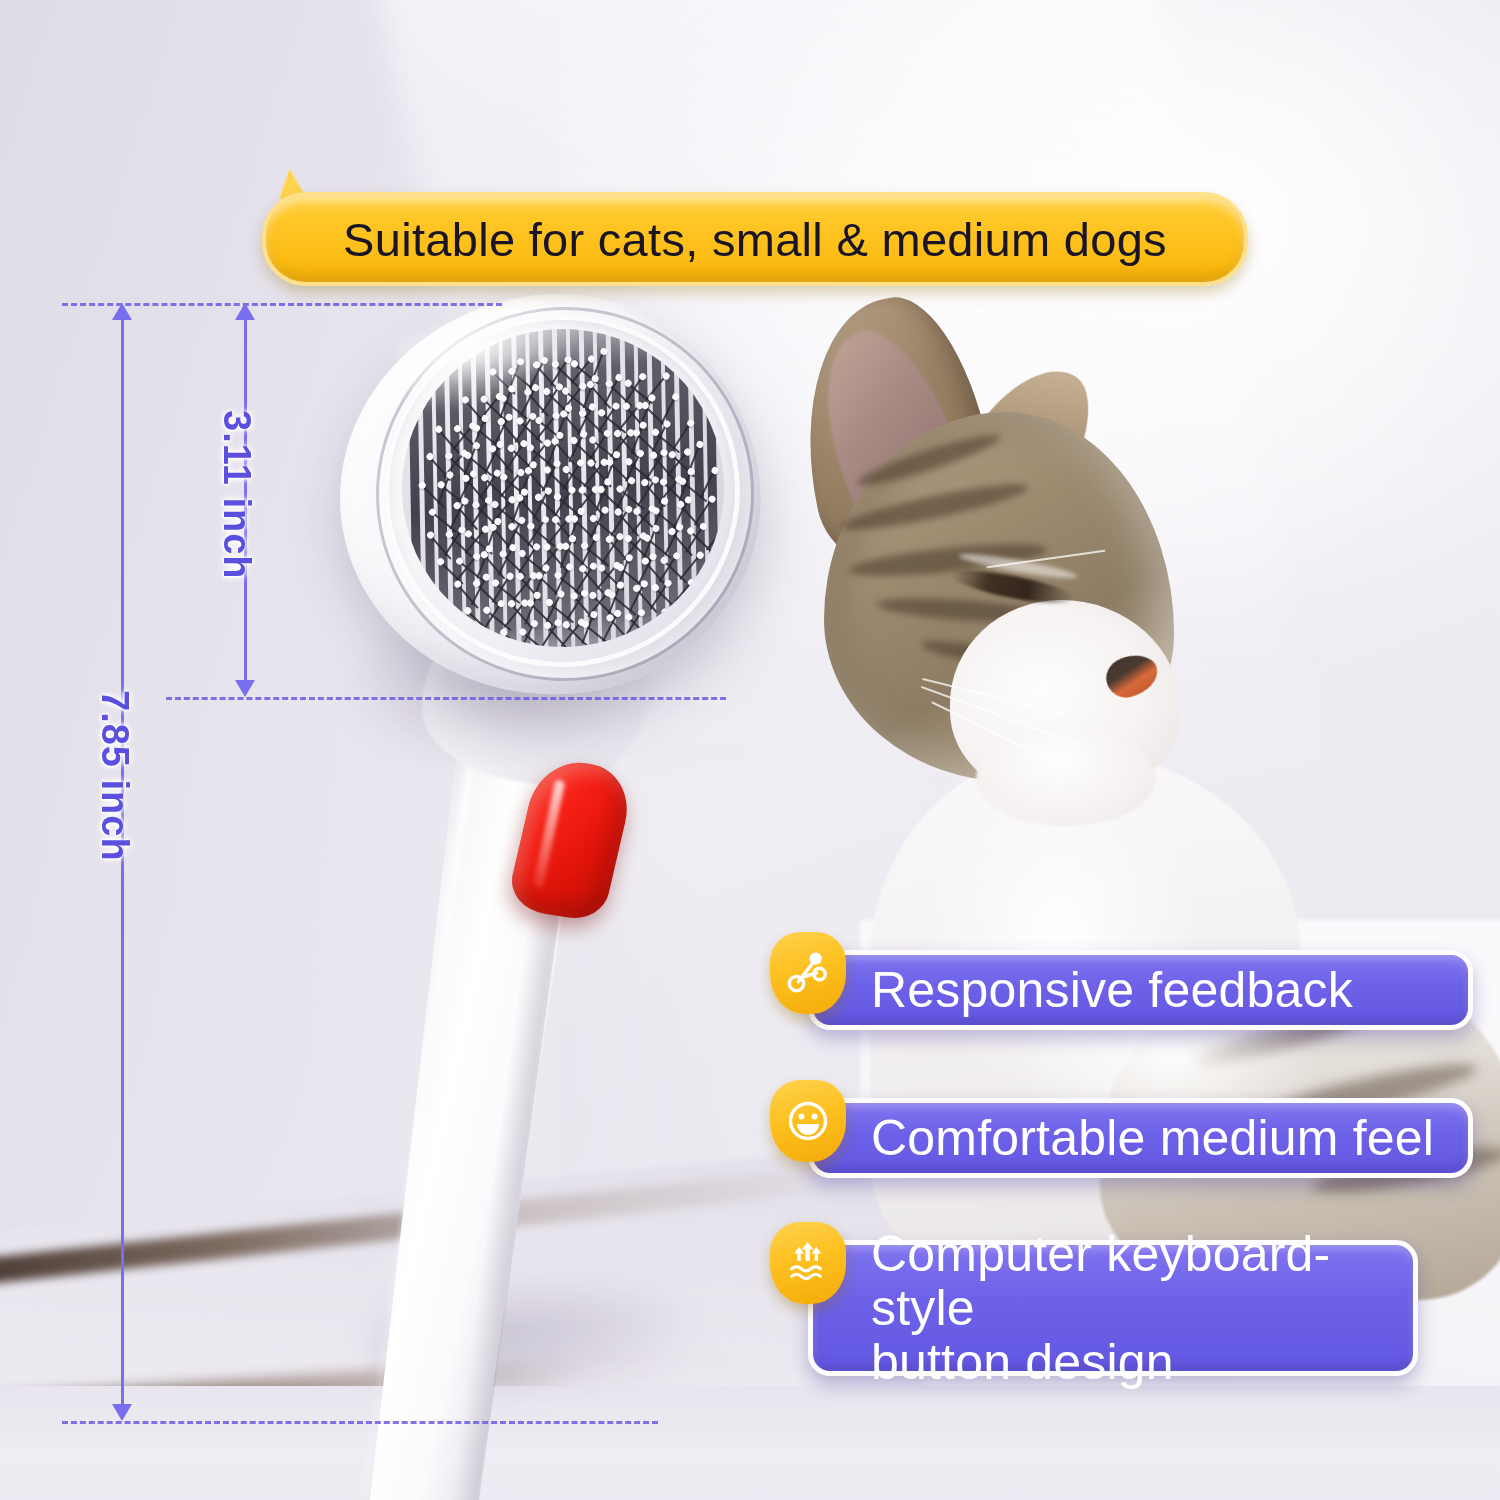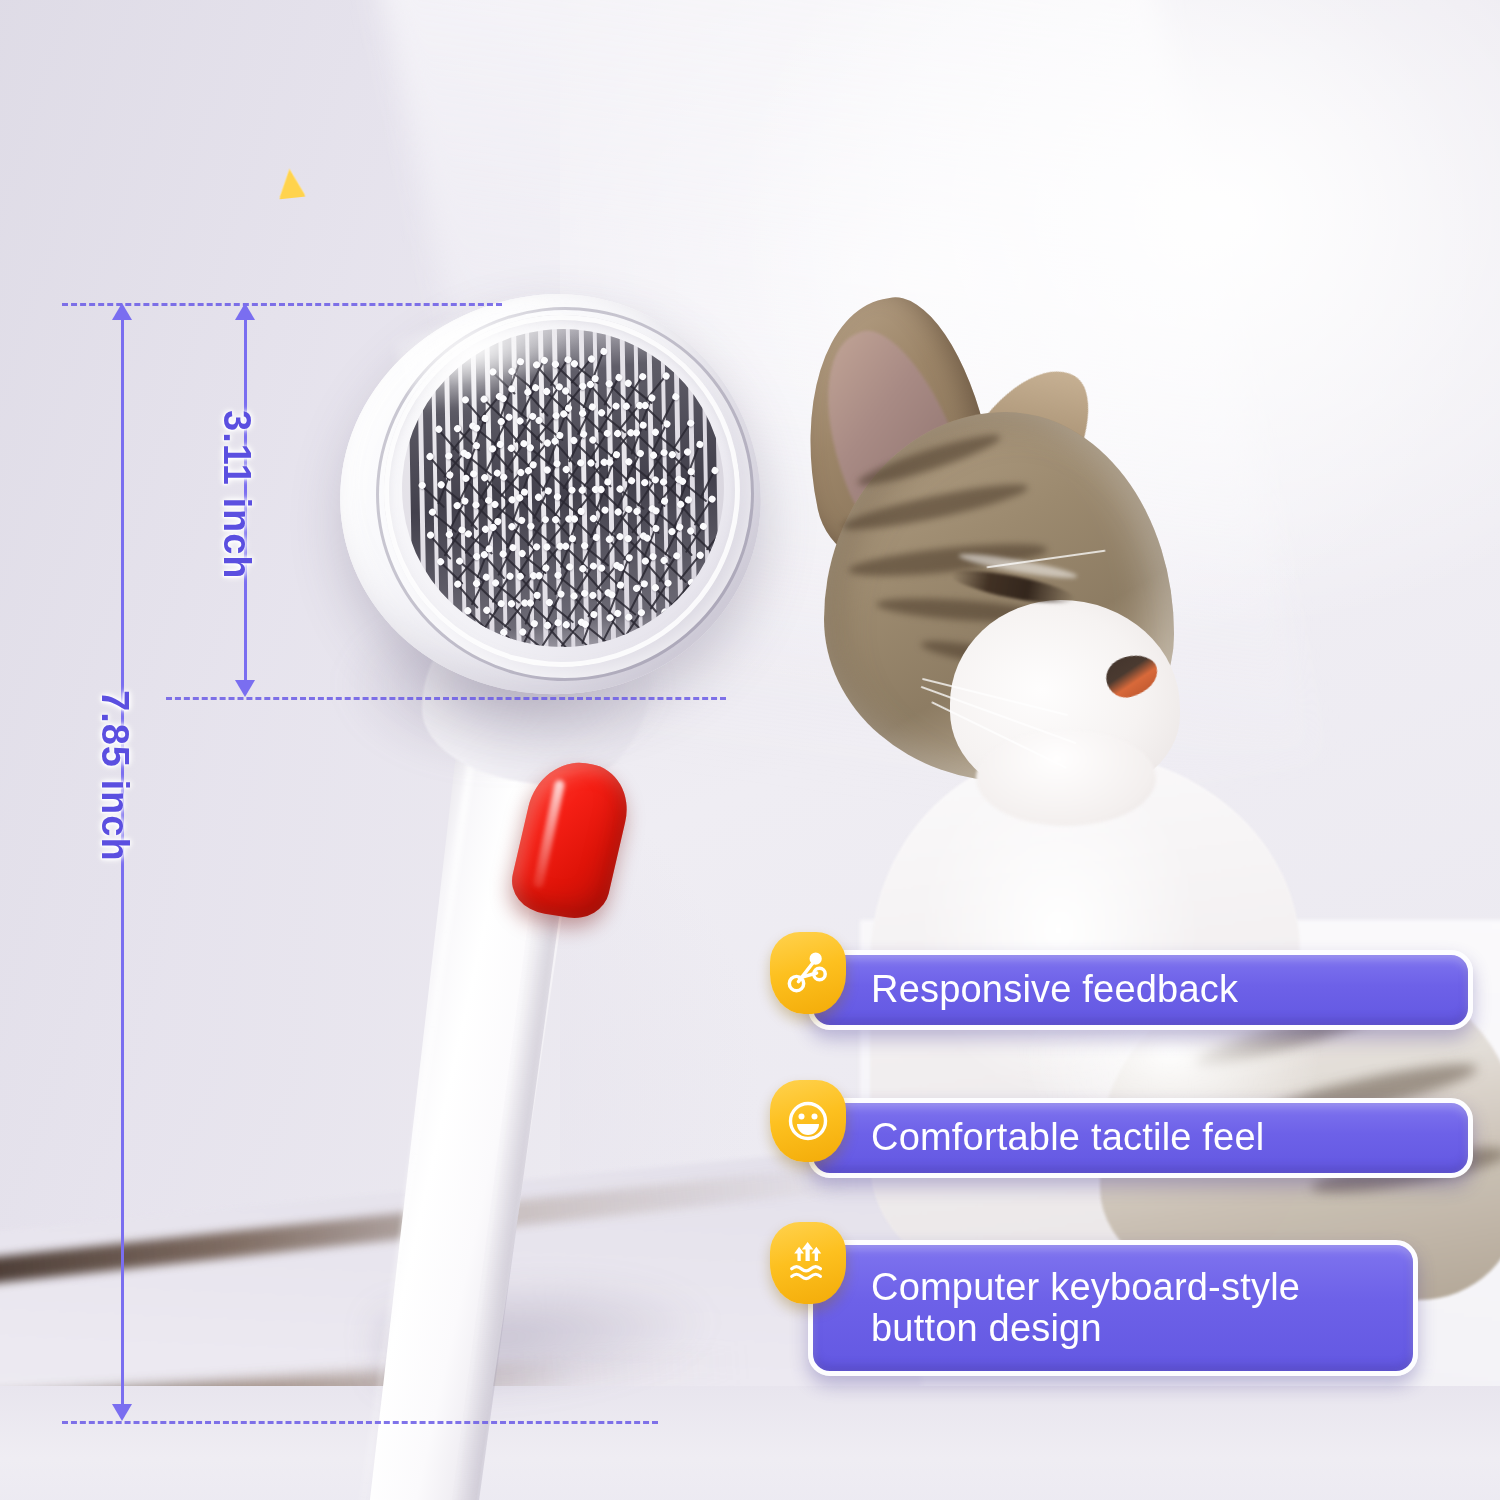--- a/index.html
+++ b/index.html
@@ -195,21 +195,21 @@
   .feat-icon{position:absolute;left:0;top:0;width:76px;height:82px;
     background:linear-gradient(165deg,#ffd24f 0%, #fdc01f 46%, #f3ab08 100%);
     border-radius:30px 30px 34px 34px / 30px 30px 40px 40px;
     display:flex;align-items:center;justify-content:center;z-index:3;
     box-shadow:0 7px 13px rgba(150,108,8,.33);}
   .feat-pill{position:absolute;left:38px;top:18px;
     background:linear-gradient(180deg,#7f74ef 0%, #6d61e8 44%, #6358e2 100%);
     border:5px solid #fdfdff;border-radius:22px;
     display:flex;align-items:center;
     box-shadow:0 9px 18px rgba(70,58,150,.32), inset 0 -5px 10px rgba(60,48,140,.3), inset 0 4px 9px rgba(255,255,255,.28);}
-  .feat-txt{color:#ffffff;font-size:38px;line-height:1.08;font-weight:400;
+  .feat-txt{color:#ffffff;font-size:50px;line-height:1.08;font-weight:400;
     padding:0 0 0 58px;letter-spacing:.2px;white-space:pre-line;}
 </style>
 </head>
 <body>
 
 <div class="stage">
 
   <div class="bg">
     <div class="wall-left"></div>
     <div class="wall-diag"></div>
@@ -541,20 +541,23 @@
     <div class="dim-label" style="left:258px;top:410px;font-size:38px;transform:rotate(90deg);">3.11 inch</div>
 
     <div class="dim" style="left:121px;top:312px;height:1100px;"></div>
     <div class="arrow-up" style="left:112px;top:303px;"></div>
     <div class="arrow-dn" style="left:112px;top:1404px;"></div>
     <div class="dim-label" style="left:136px;top:690px;font-size:38px;transform:rotate(90deg);">7.85 inch</div>
   </div>
 
 
   <div class="banner-tail"></div>
+  <div class="banner">
+    <span class="banner-txt">Suitable for cats, small &amp; medium dogs</span>
+  </div>
 
   <div class="feat" style="left:770px;top:932px;">
     <div class="feat-icon">
       <svg width="46" height="46" viewBox="0 0 48 48" aria-hidden="true">
         <g fill="none" stroke="#ffffff" stroke-width="3.6" stroke-linecap="round">
           <line x1="14" y1="33" x2="31" y2="11"></line>
           <line x1="15" y1="29" x2="33" y2="24"></line>
           <circle cx="12" cy="35" r="7.5"></circle>
           <circle cx="36" cy="25" r="6"></circle>
           <circle cx="32" cy="9" r="4.6" fill="#ffffff"></circle>
@@ -569,21 +572,21 @@
   <div class="feat" style="left:770px;top:1080px;">
     <div class="feat-icon">
       <svg width="48" height="48" viewBox="0 0 48 48" aria-hidden="true">
         <circle cx="24" cy="24" r="17.5" fill="none" stroke="#ffffff" stroke-width="3.4"></circle>
         <circle cx="17.5" cy="19.5" r="3" fill="#ffffff"></circle>
         <circle cx="30.5" cy="19.5" r="3" fill="#ffffff"></circle>
         <path d="M13 27 H35 A11 11 0 0 1 13 27 Z" fill="#ffffff"></path>
       </svg>
     </div>
     <div class="feat-pill" style="width:655px;height:70px;">
-      <span class="feat-txt">Comfortable tactile feel</span>
+      <span class="feat-txt">Comfortable medium feel</span>
     </div>
   </div>
 
   <div class="feat" style="left:770px;top:1222px;">
     <div class="feat-icon">
       <svg width="46" height="46" viewBox="0 0 48 48" aria-hidden="true">
         <g fill="#ffffff">
           <path d="M13 22 V14 l-3.4 0 L14.7 7 l5.1 7 -3.4 0 V22 Z"></path>
           <path d="M21.4 22 V10 l-3.8 0 L23.6 2 l6 8 -3.8 0 V22 Z"></path>
           <path d="M31 22 V14 l-3.4 0 L32.7 7 l5.1 7 -3.4 0 V22 Z"></path>

